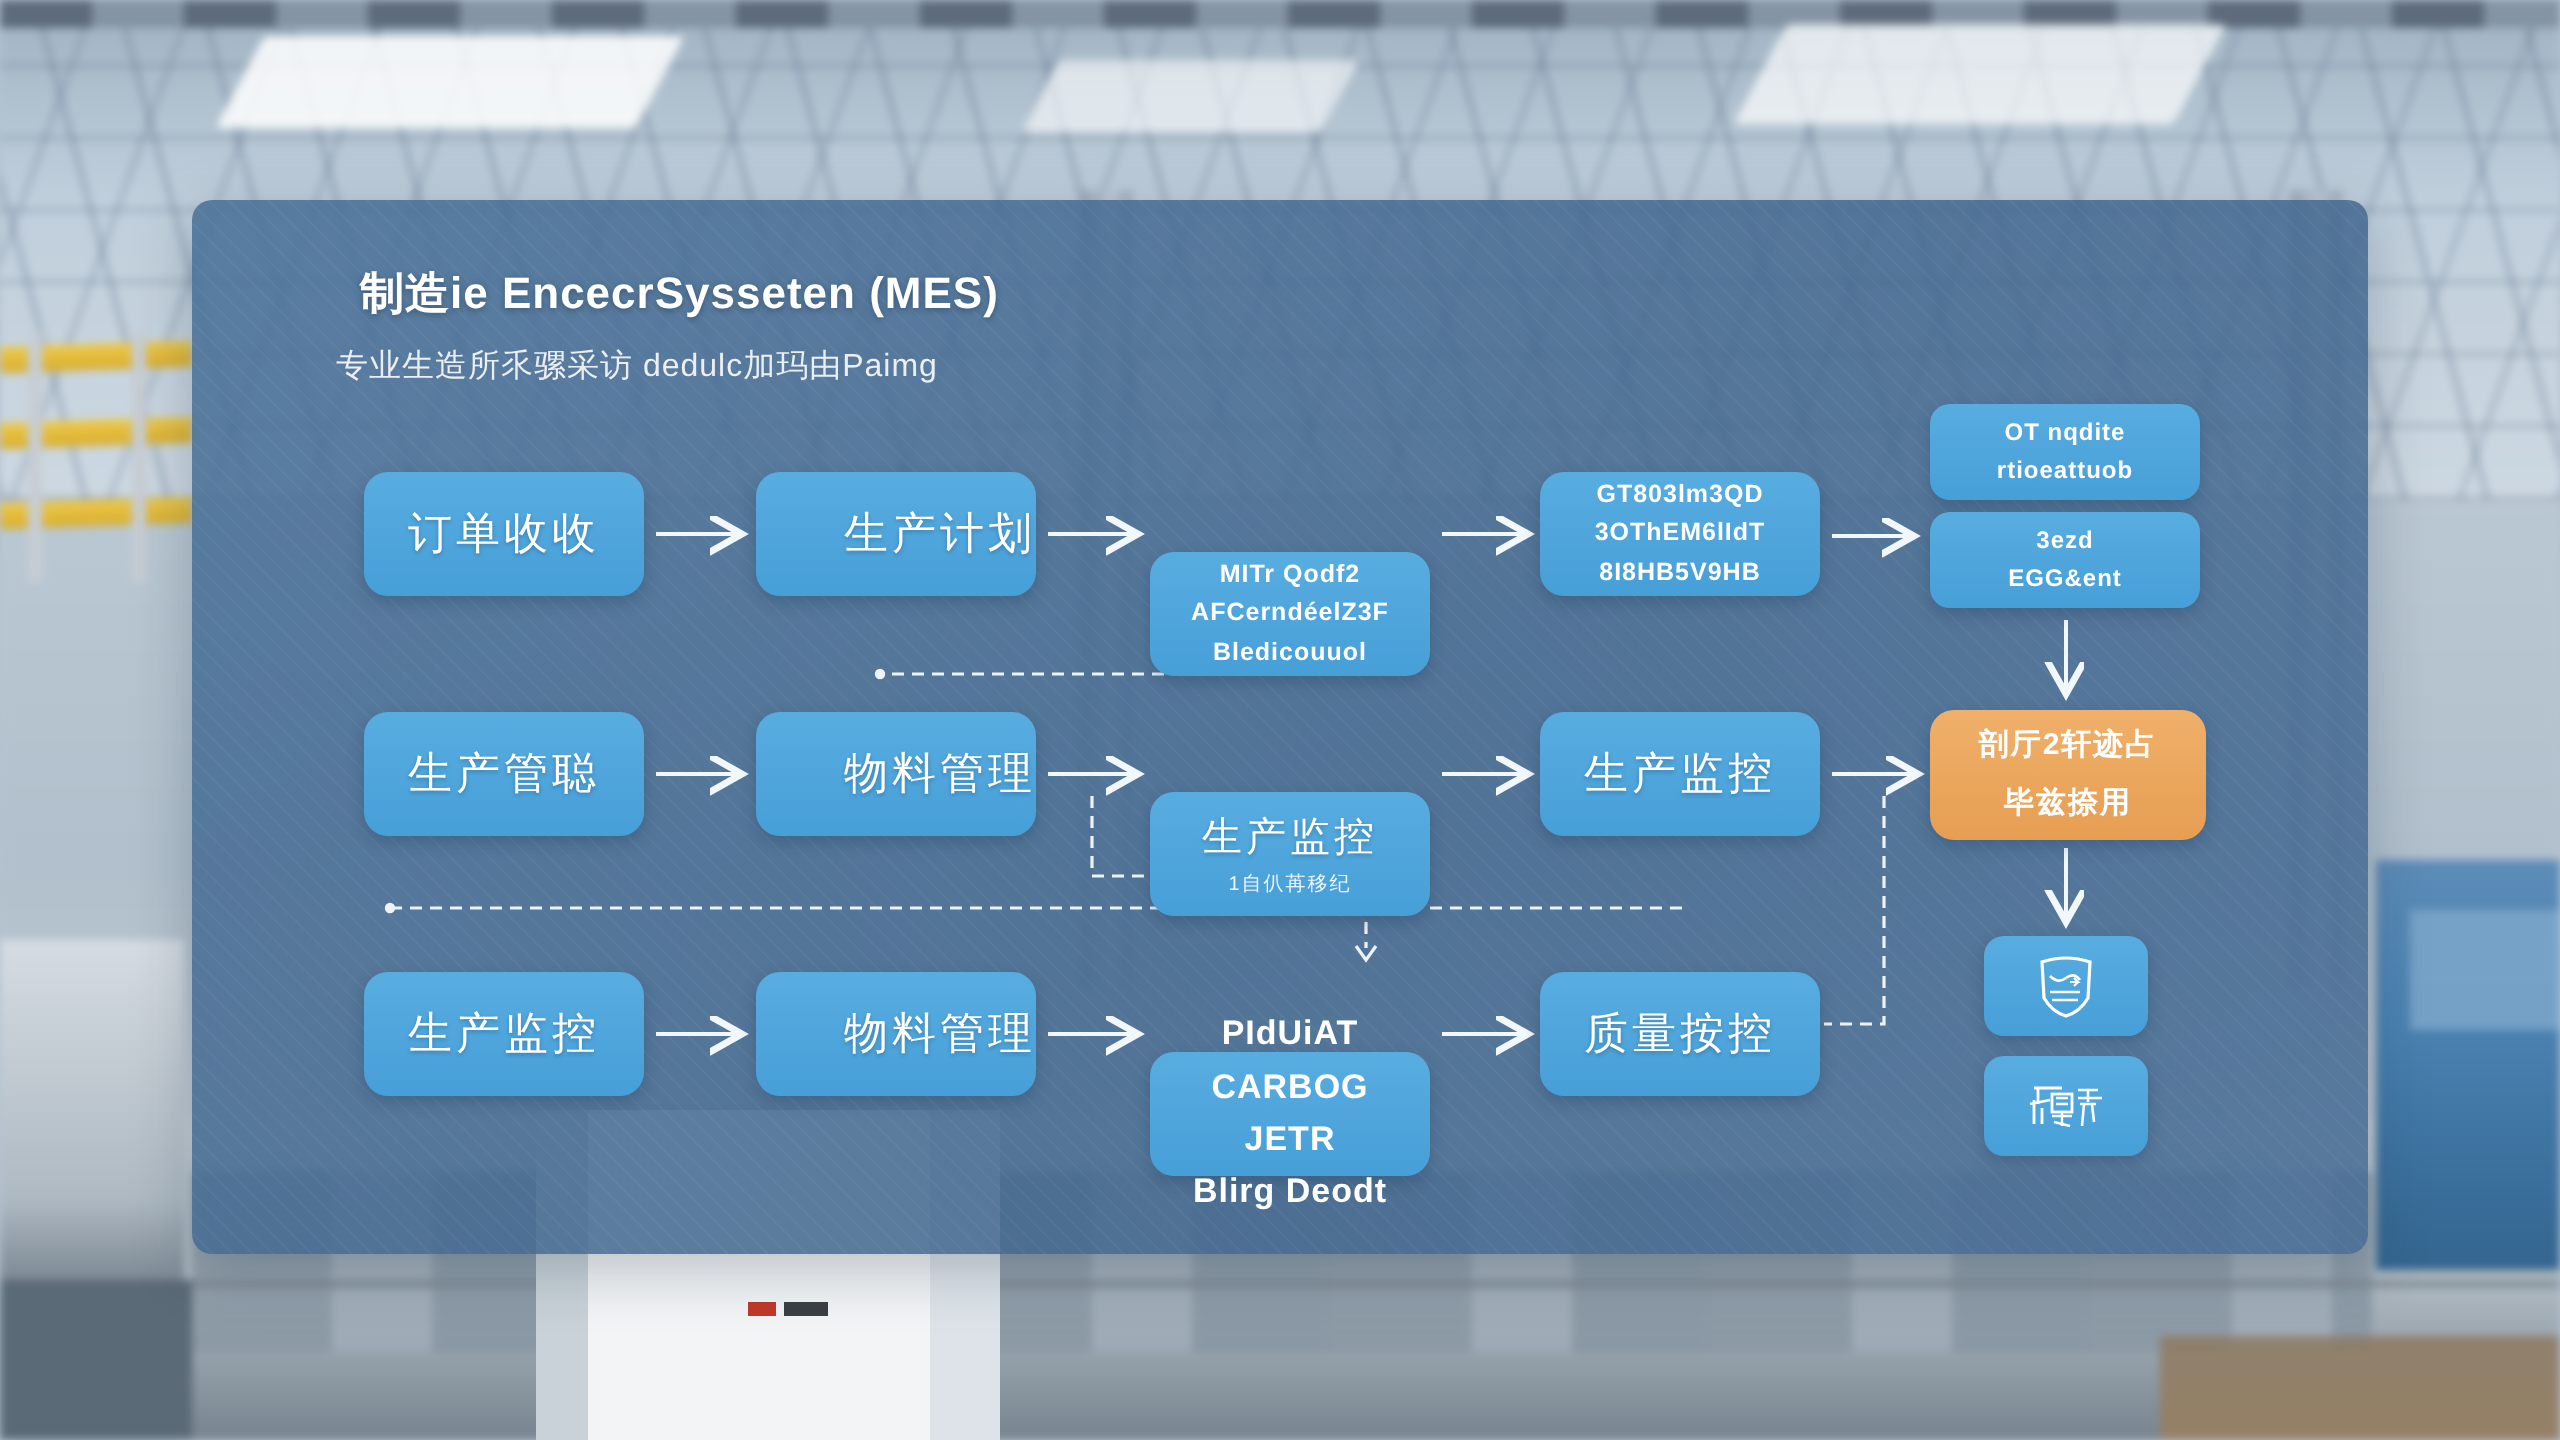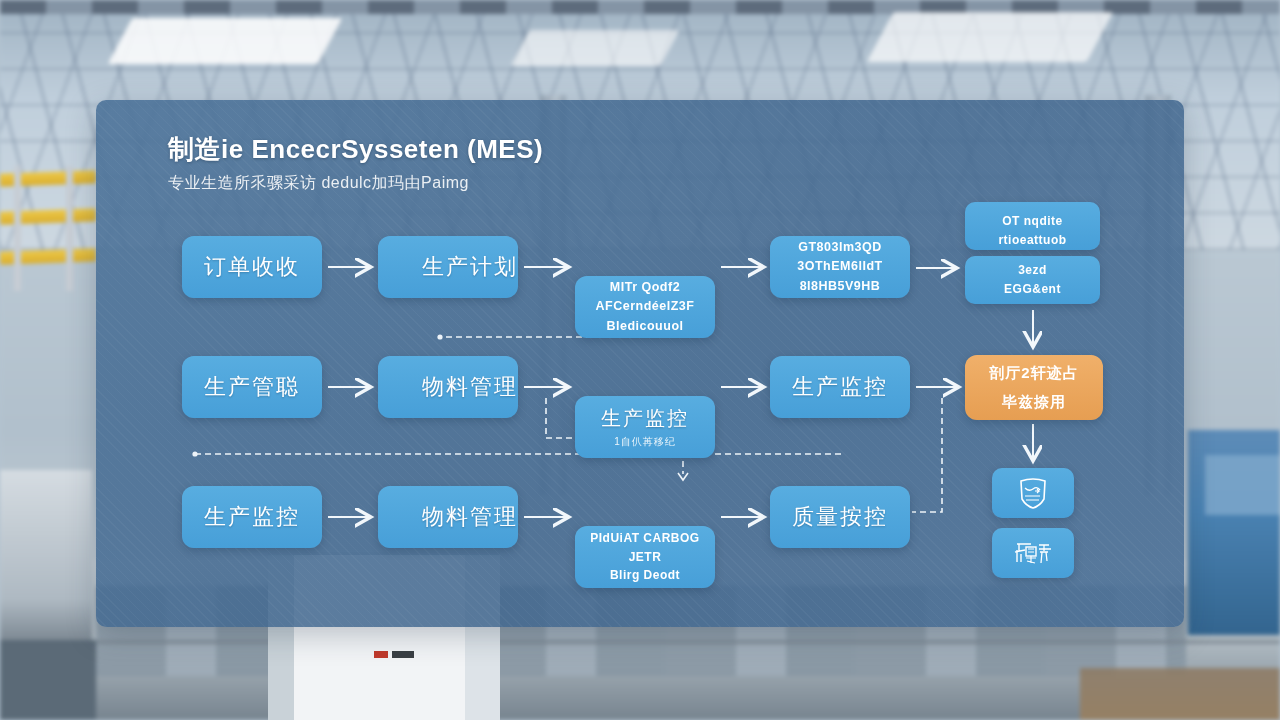--- a/index.html
+++ b/index.html
@@ -47,36 +47,36 @@
     border-top:3px solid #b7c1c9;z-index:1;}
   .redlabel{position:absolute;top:96px;left:106px;width:14px;height:7px;background:#c0392b;}
   .blacklabel{position:absolute;top:96px;left:124px;width:22px;height:7px;background:#3a3f44;}
 
   
   .panel{position:absolute;top:100px;left:96px;width:1088px;height:527px;border-radius:10px;z-index:2;
     background:linear-gradient(135deg,rgba(74,113,152,.88) 0%,rgba(62,100,140,.84) 55%,rgba(70,108,148,.86) 100%);
     box-shadow:0 8px 30px rgba(20,40,60,.25);}
   .panel::after{content:"";position:absolute;inset:0;border-radius:10px;
     background:repeating-linear-gradient(45deg,rgba(255,255,255,.035) 0 1px,transparent 1px 7px);}
-  .title{position:absolute;top:132px;left:168px;z-index:3;color:#fff;font-size:26px;font-weight:700;letter-spacing:.5px;
+  .title{position:absolute;top:132px;left:180px;z-index:3;color:#fff;font-size:22px;font-weight:700;letter-spacing:.5px;
     text-shadow:0 1px 3px rgba(10,30,50,.35);}
   .subtitle{position:absolute;top:173px;left:168px;z-index:3;color:rgba(255,255,255,.88);font-size:16px;letter-spacing:.5px;}
 
   
   .fbox{position:absolute;z-index:6;border-radius:12px;background:linear-gradient(180deg,#58ade0,#479fd8);
     box-shadow:0 3px 8px rgba(15,45,70,.25);color:#fff;display:flex;flex-direction:column;
     align-items:center;justify-content:center;text-align:center;}
   .std{width:140px;height:62px;}
   .big{font-size:22px;font-weight:400;letter-spacing:2px;text-shadow:0 1px 2px rgba(10,40,70,.3);}
   .lines{font-size:12.5px;font-weight:700;line-height:1.55;letter-spacing:.5px;}
   .subsmall{font-size:10px;font-weight:400;opacity:.9;margin-top:3px;letter-spacing:1px;text-align:right;}
   .r1{top:236px;} .r2{top:356px;} .r3{top:486px;}
   .c1{left:182px;} .c2{left:378px;align-items:flex-end;} .c3{left:575px;margin-top:40px;} .c4{left:770px;align-items:center;}
   .small5{left:965px;width:135px;height:48px;border-radius:10px;}
-  .sA{top:202px;justify-content:flex-end;} .sB{top:256px;}
+  .sA{top:202px;} .sB{top:256px;}
   .smalltxt{font-size:12px;font-weight:700;line-height:1.6;letter-spacing:.5px;}
   .orange{left:965px;top:355px;width:138px;height:65px;border-radius:12px;
     background:linear-gradient(180deg,#f0b06a,#e69e52);font-size:15px;font-weight:700;line-height:1.9;letter-spacing:1px;}
   .iconbox{left:992px;width:82px;height:50px;border-radius:10px;}
   .iShield{top:468px;} .iGlyph{top:528px;}
 
   svg.connectors{position:absolute;top:0;left:0;z-index:5;pointer-events:none;}
 </style>
 </head>
 <body>
@@ -209,21 +209,21 @@
   </div>
 </div>
 
 <div class="fbox std r3 c1">
   <span class="big">生产监控</span>
 </div>
 <div class="fbox std r3 c2">
   <span class="big">物料管理</span>
 </div>
 <div class="fbox std r3 c3">
-  <div class="lines" style="font-size:12px;">
+  <div class="lines" style="font-size:17px;">
     <div>PIdUiAT CARBOG</div>
     <div>JETR</div>
     <div>Blirg Deodt</div>
   </div>
 </div>
 <div class="fbox std r3 c4">
   <span class="big">质量按控</span>
 </div>
 
 <div class="fbox iconbox iShield">

